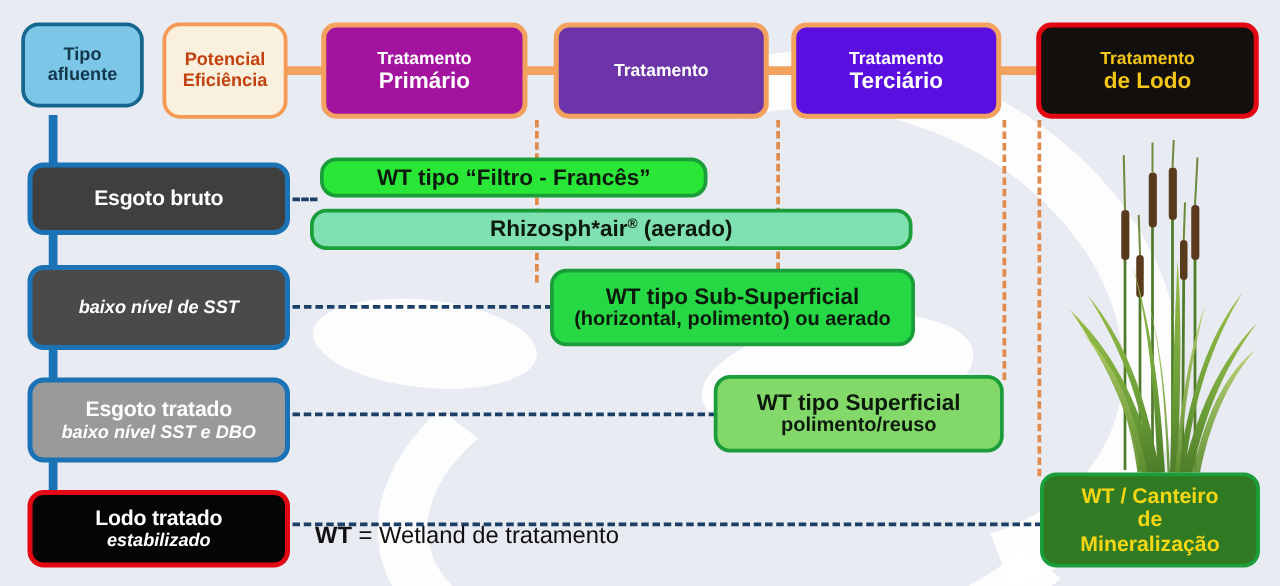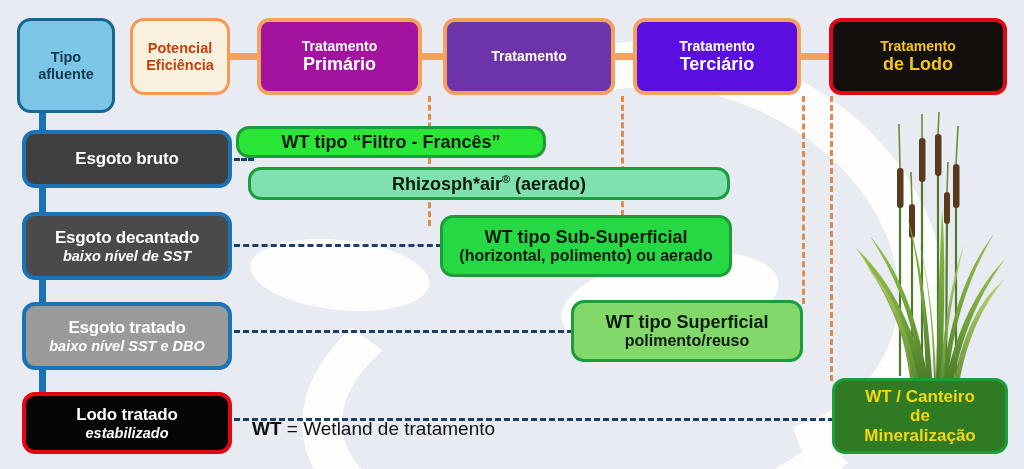--- a/index.html
+++ b/index.html
@@ -59,21 +59,21 @@
   }
   .node .l1{display:block;}
   .node .l2{display:block;}
 
   
   .hdr{border-radius:12px;}
   .hdr .l1{font-size:14px;font-weight:bold;}
   .hdr .l2{font-size:18px;font-weight:bold;}
 
   #hd-afluente{
-    left:17px;top:18px;width:98px;height:95px;
+    left:17px;top:18px;width:98px;height:68px;
     background:#7cc6e8;border:3px solid #16678f;border-radius:14px;
     color:#12384d;
   }
   #hd-afluente .l1,#hd-afluente .l2{font-size:14.5px;font-weight:bold;}
 
   #hd-potencial{
     left:130px;top:18px;width:100px;height:77px;
     background:#faf0de;border:3px solid #f59a55;border-radius:14px;
     color:#c2410c;
   }
@@ -126,21 +126,21 @@
     position:absolute;left:39px;top:92px;width:7px;height:320px;
     background:#1b73b5;z-index:3;
   }
 
   
   .wt{border-radius:13px;color:#0b1a0b;}
   .wt .l1{font-weight:bold;}
   .wt .l2{font-weight:bold;}
 
   #wt-filtro{
-    left:236px;top:126px;width:310px;height:32px;
+    left:256px;top:126px;width:310px;height:32px;
     background:#2ae637;border:3px solid #1b9e3a;
   }
   #wt-filtro .l1{font-size:18px;}
 
   #wt-rhizo{
     left:248px;top:167px;width:482px;height:33px;
     background:#7fe0b2;border:3px solid #1b9e3a;
   }
   #wt-rhizo .l1{font-size:18px;}
   #wt-rhizo sup{font-size:11px;vertical-align:super;}
@@ -243,21 +243,20 @@
   <div class="node hdr" id="hd-lodo">
     <span class="l1">Tratamento</span>
     <span class="l2">de Lodo</span>
   </div>
 
   <div class="node lcol" id="n-bruto">
     <span class="l1">Esgoto bruto</span>
   </div>
 
   <div class="node lcol" id="n-decantado">
-    <span class="l1">Esgoto decantado</span>
     <span class="l2">baixo nível de SST</span>
   </div>
 
   <div class="node lcol" id="n-tratado">
     <span class="l1">Esgoto tratado</span>
     <span class="l2">baixo nível SST e DBO</span>
   </div>
 
   <div class="node lcol" id="n-lodo">
     <span class="l1">Lodo tratado</span>

